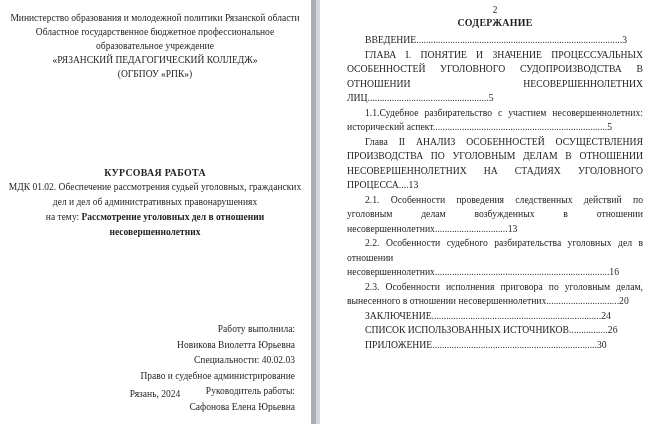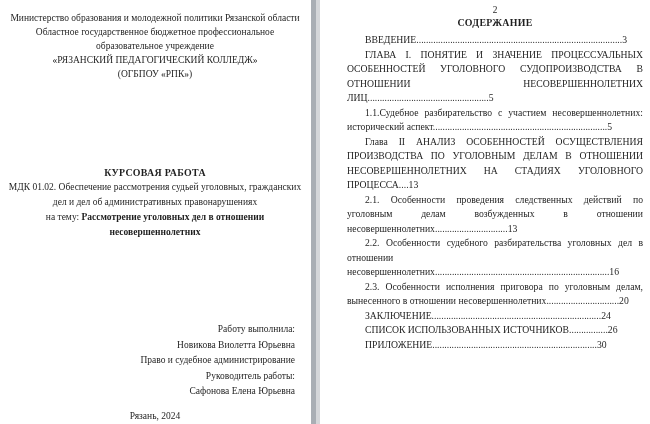--- a/index.html
+++ b/index.html
@@ -22,21 +22,21 @@
     background:#fff; padding:3px 7px 0 27px;
   }
   
   .header-block { margin-top:11px; }
   .c-line { text-align:center; font-size:9.5px; line-height:14px; white-space:nowrap; }
   .title-block { margin-top:84px; }
   .title-block .c-line { line-height:15px; }
   .work-type { font-weight:bold; font-size:9.9px; letter-spacing:0.3px; }
   .author-block { margin-top:82px; padding-right:15px; }
   .r-line { text-align:right; font-size:9.5px; line-height:15.5px; white-space:nowrap; }
-  .footer-line { position:absolute; left:0; right:0; bottom:3px; text-align:center; font-size:9.5px; }
+  .footer-line { position:absolute; left:0; right:0; bottom:25px; text-align:center; font-size:9.5px; }
   b { font-weight:bold; }
   
   .pageno { margin-top:1px; text-align:center; font-size:9.3px; line-height:12px; }
   .toc-heading { margin:0 0 3px 0; text-align:center; font-weight:bold; font-size:9.9px; line-height:14px; letter-spacing:0.3px; }
   .toc-entry { margin:0; text-align:justify; text-indent:18px; font-size:9.7px; line-height:14.5px; }
   .toc-dots { word-break:break-all; }
 </style>
 </head>
 <body>
 
@@ -59,20 +59,21 @@
     </div>
     <div class="c-line">
       <b>несовершеннолетних</b>
     </div>
   </div>
 
   <div class="author-block">
 
   <div class="r-line">Работу выполнила:</div>
       <div class="r-line">Новикова Виолетта Юрьевна</div>
+      <div class="r-line">Специальности: 40.02.03</div>
       <div class="r-line">Право и судебное администрирование</div>
       <div class="r-line">Руководитель работы:</div>
       <div class="r-line">Сафонова Елена Юрьевна</div>
     </div>
 
   <div class="footer-line">Рязань, 2024</div>
 </div>
 
 <div class="page-divider"></div>
 

